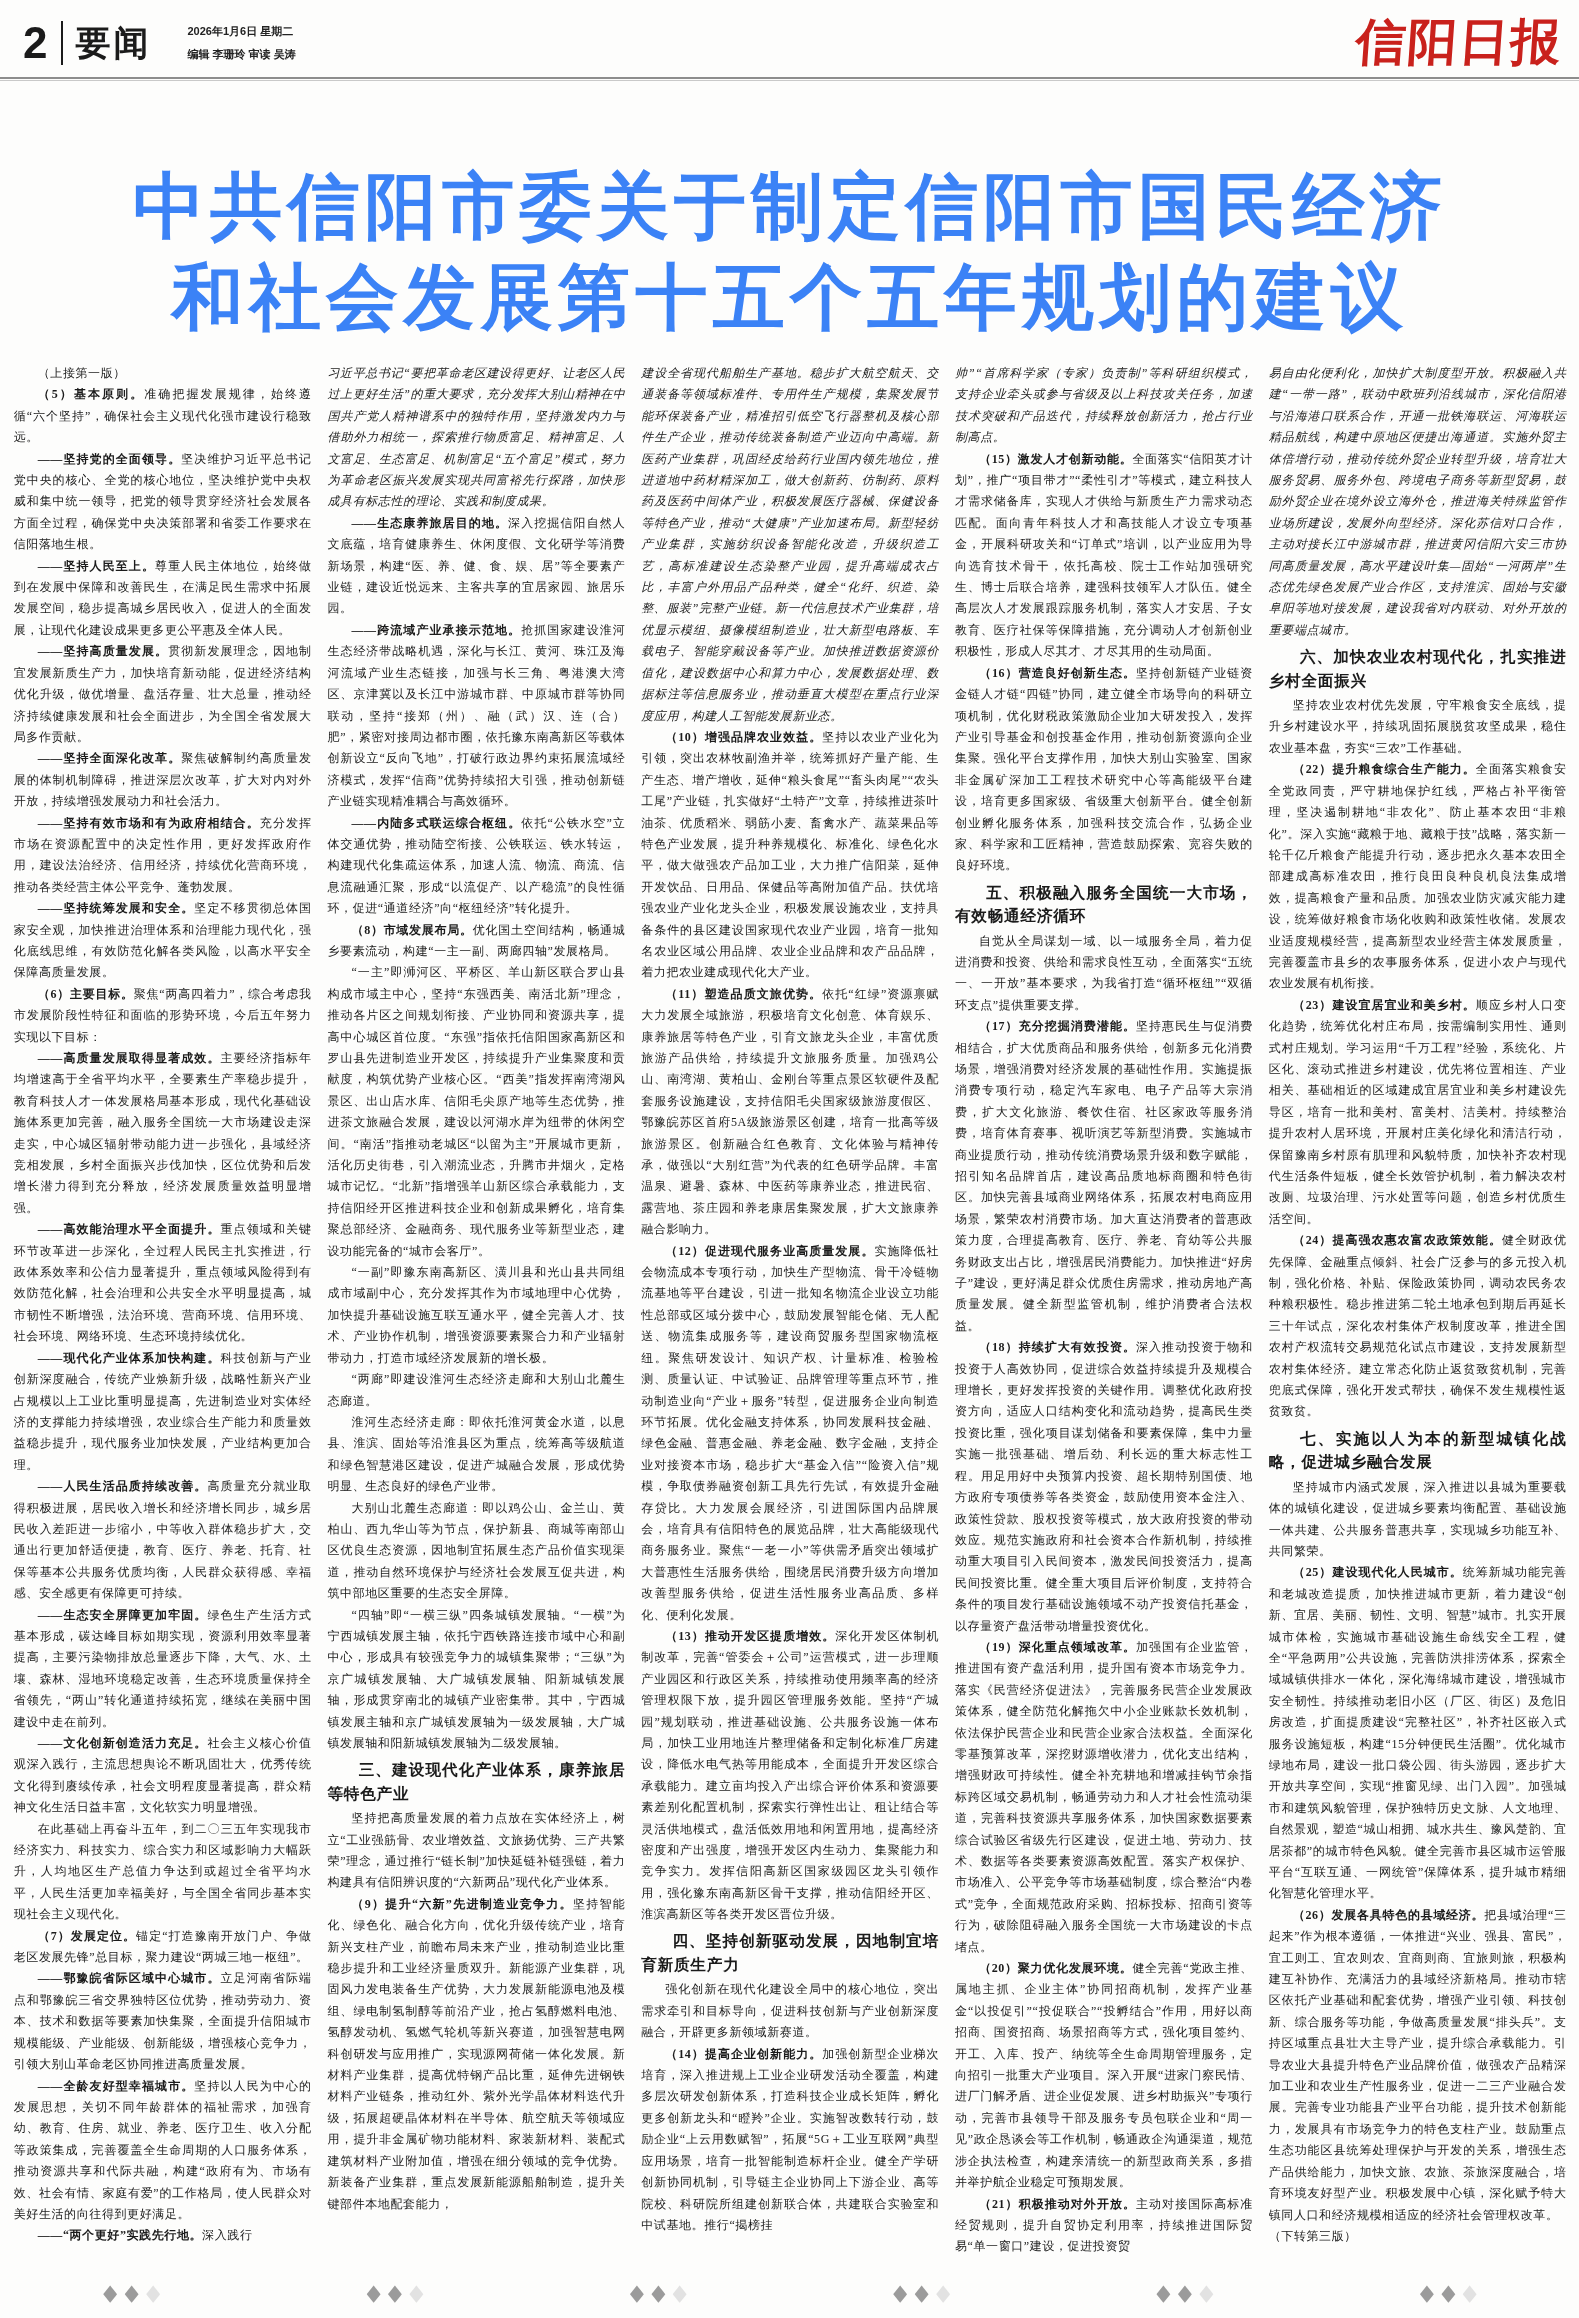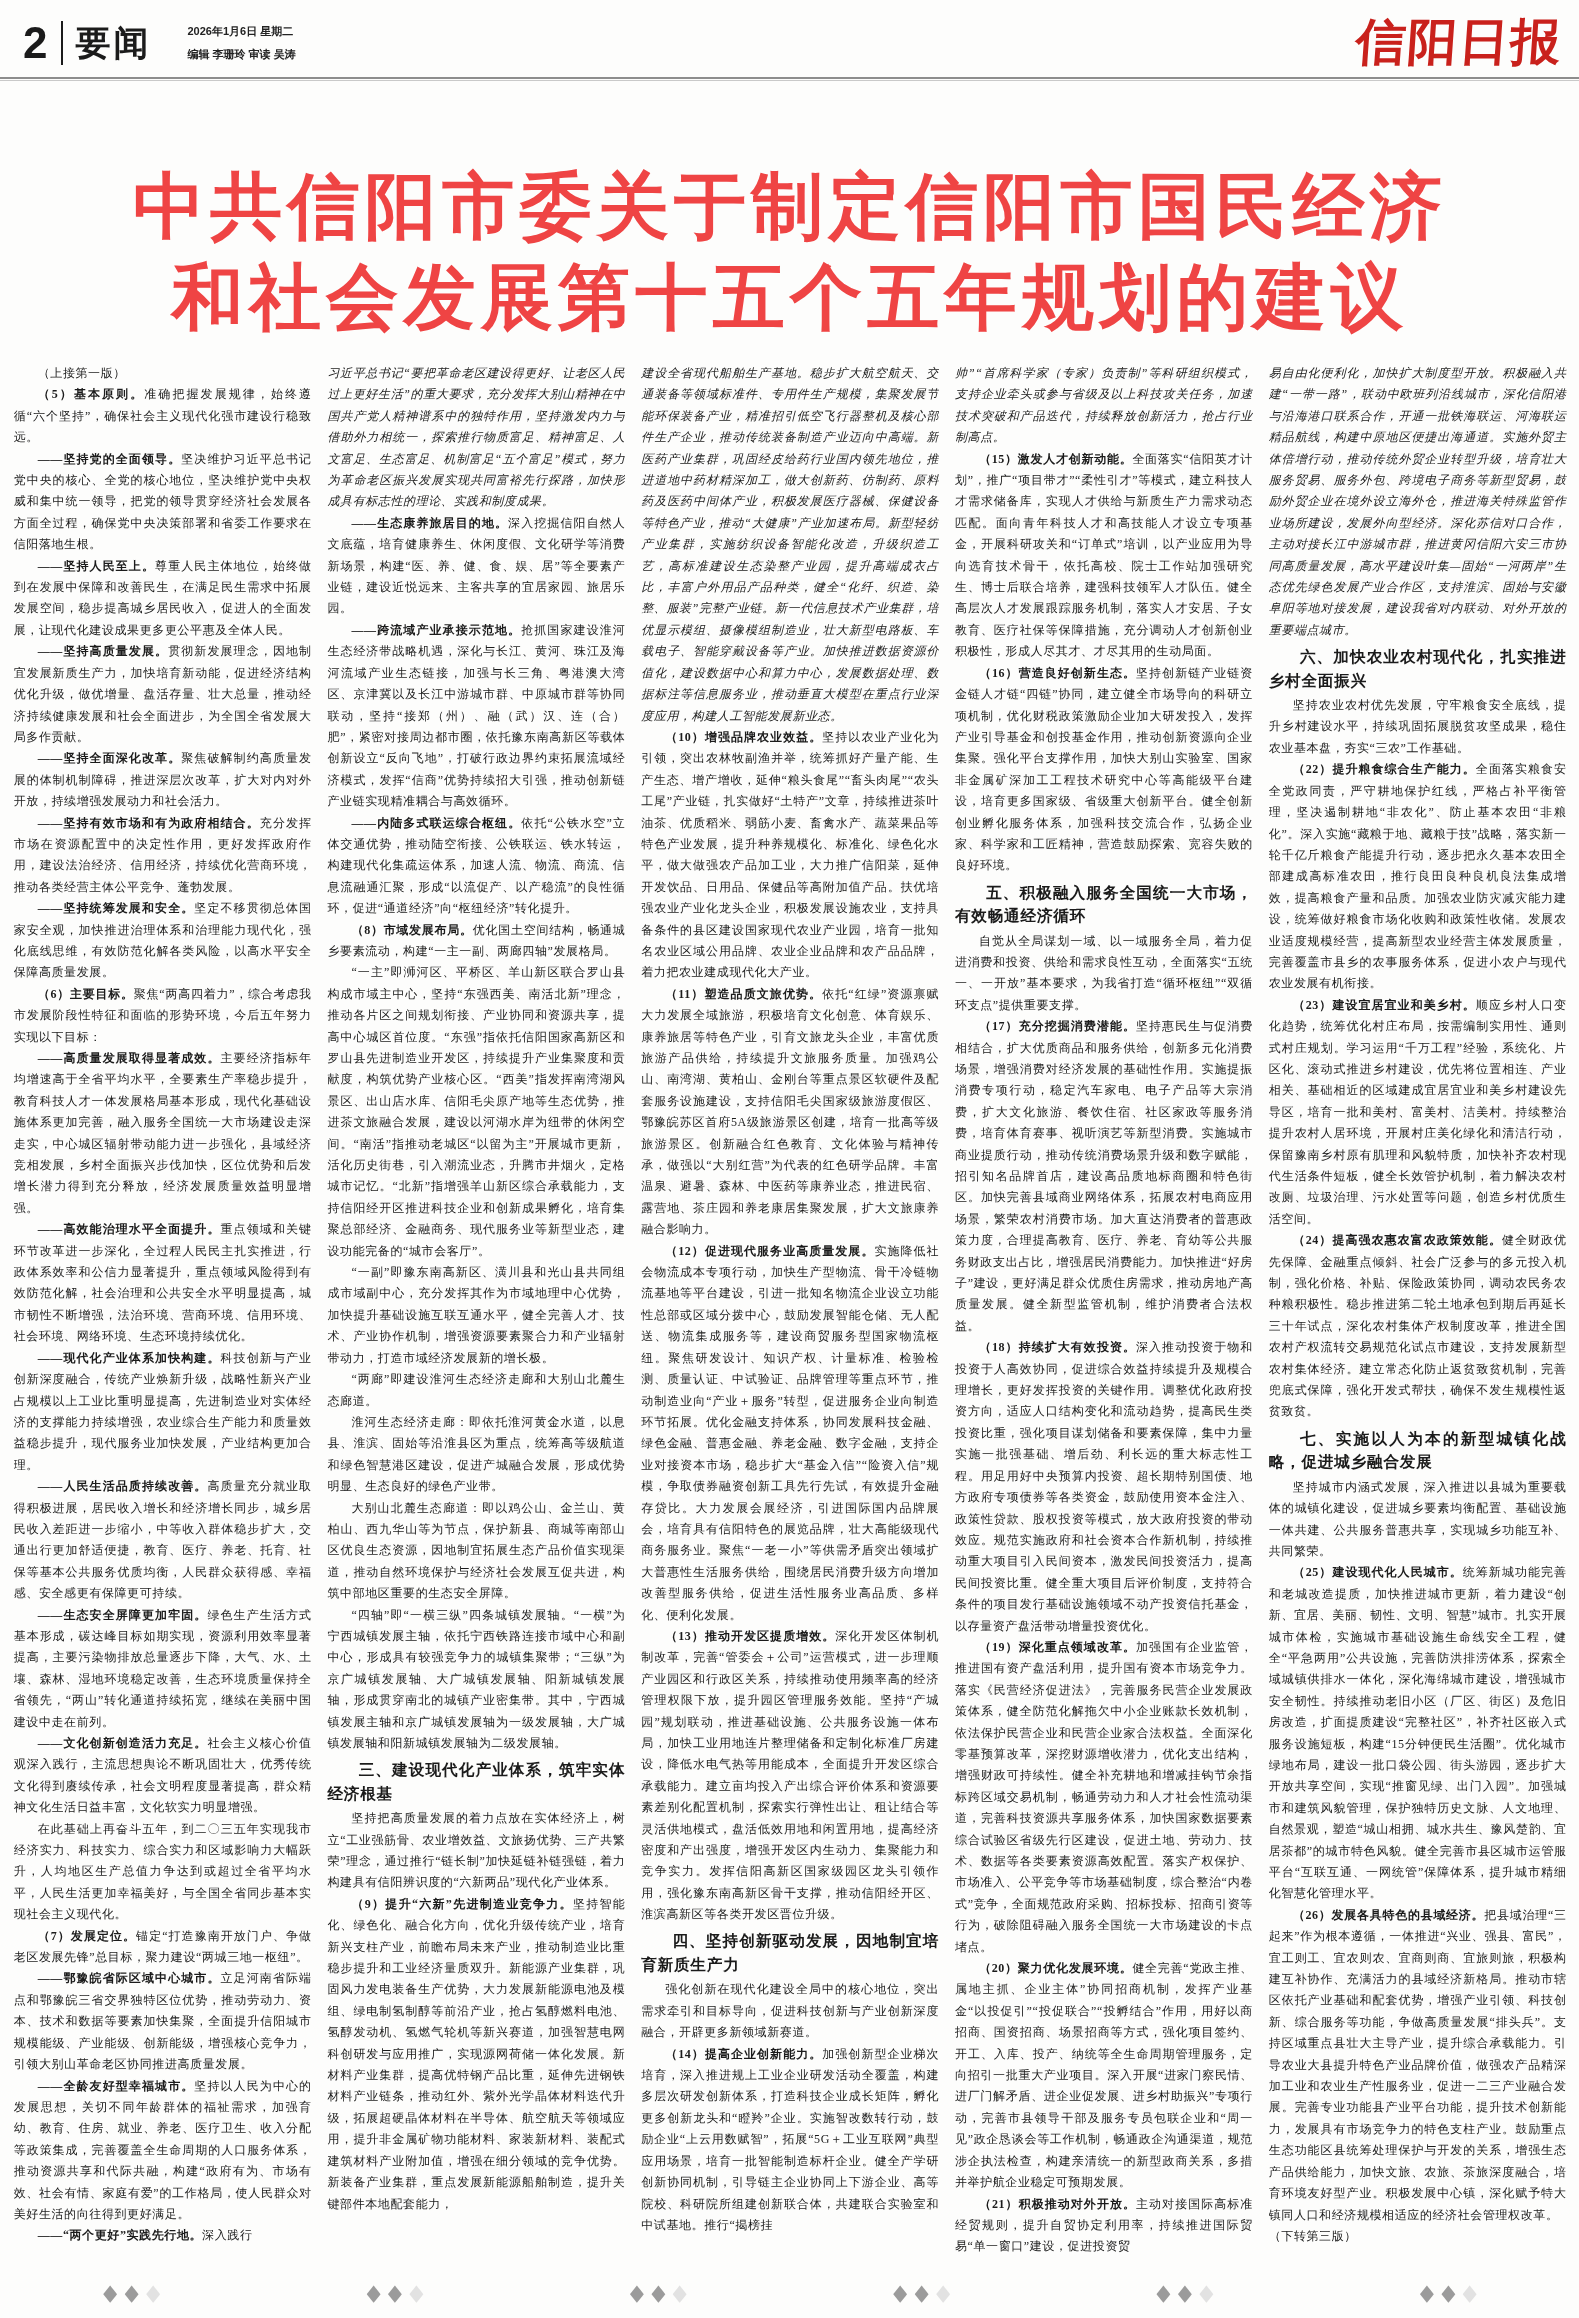--- a/index.html
+++ b/index.html
@@ -21,21 +21,21 @@
     font-size:50px;font-weight:900;line-height:1.1;letter-spacing:1.5px;
     font-family:"Liberation Serif","DejaVu Serif",serif;
     transform:skewX(-4deg);
   }
   .hdr-rule{position:absolute;top:77px;left:0;width:1580px;height:2.3px;background:#8d8d8d;}
   .hdr-rule2{position:absolute;top:80px;left:0;width:1580px;height:0.8px;background:#c9c9c9;}
   
   .headline{
     position:absolute;top:161px;left:0;width:1580px;text-align:center;
     font-family:"Liberation Sans","DejaVu Sans",sans-serif;
-    font-weight:900;font-size:72px;line-height:91px;letter-spacing:5.3px;color:#ef4444;
+    font-weight:900;font-size:72px;line-height:91px;letter-spacing:5.3px;color:#3b82f6;
   }
   .headline div{white-space:nowrap;}
   
   .cols{
     position:absolute;left:13.7px;top:363px;width:1553px;height:1907px;
     display:flex;justify-content:space-between;
   }
   .col{width:298px;height:1907px;overflow:hidden;}
   .col p{
     margin:0;font-size:12px;line-height:21.4px;letter-spacing:0.6px;
@@ -108,21 +108,21 @@
       <p><b>——生态康养旅居目的地。</b>深入挖掘信阳自然人文底蕴，培育健康养生、休闲度假、文化研学等消费新场景，构建“医、养、健、食、娱、居”等全要素产业链，建设近悦远来、主客共享的宜居家园、旅居乐园。</p>
       <p><b>——跨流域产业承接示范地。</b>抢抓国家建设淮河生态经济带战略机遇，深化与长江、黄河、珠江及海河流域产业生态链接，加强与长三角、粤港澳大湾区、京津冀以及长江中游城市群、中原城市群等协同联动，坚持“接郑（州）、融（武）汉、连（合）肥”，紧密对接周边都市圈，依托豫东南高新区等载体创新设立“反向飞地”，打破行政边界约束拓展流域经济模式，发挥“信商”优势持续招大引强，推动创新链产业链实现精准耦合与高效循环。</p>
       <p><b>——内陆多式联运综合枢纽。</b>依托“公铁水空”立体交通优势，推动陆空衔接、公铁联运、铁水转运，构建现代化集疏运体系，加速人流、物流、商流、信息流融通汇聚，形成“以流促产、以产稳流”的良性循环，促进“通道经济”向“枢纽经济”转化提升。</p>
       <p><b>（8）市域发展布局。</b>优化国土空间结构，畅通城乡要素流动，构建“一主一副、两廊四轴”发展格局。</p>
       <p>“一主”即浉河区、平桥区、羊山新区联合罗山县构成市域主中心，坚持“东强西美、南活北新”理念，推动各片区之间规划衔接、产业协同和资源共享，提高中心城区首位度。“东强”指依托信阳国家高新区和罗山县先进制造业开发区，持续提升产业集聚度和贡献度，构筑优势产业核心区。“西美”指发挥南湾湖风景区、出山店水库、信阳毛尖原产地等生态优势，推进茶文旅融合发展，建设以河湖水岸为纽带的休闲空间。“南活”指推动老城区“以留为主”开展城市更新，活化历史街巷，引入潮流业态，升腾市井烟火，定格城市记忆。“北新”指增强羊山新区综合承载能力，支持信阳经开区推进科技企业和创新成果孵化，培育集聚总部经济、金融商务、现代服务业等新型业态，建设功能完备的“城市会客厅”。</p>
       <p>“一副”即豫东南高新区、潢川县和光山县共同组成市域副中心，充分发挥其作为市域地理中心优势，加快提升基础设施互联互通水平，健全完善人才、技术、产业协作机制，增强资源要素聚合力和产业辐射带动力，打造市域经济发展新的增长极。</p>
       <p>“两廊”即建设淮河生态经济走廊和大别山北麓生态廊道。</p>
       <p>淮河生态经济走廊：即依托淮河黄金水道，以息县、淮滨、固始等沿淮县区为重点，统筹高等级航道和绿色智慧港区建设，促进产城融合发展，形成优势明显、生态良好的绿色产业带。</p>
       <p>大别山北麓生态廊道：即以鸡公山、金兰山、黄柏山、西九华山等为节点，保护新县、商城等南部山区优良生态资源，因地制宜拓展生态产品价值实现渠道，推动自然环境保护与经济社会发展互促共进，构筑中部地区重要的生态安全屏障。</p>
       <p>“四轴”即“一横三纵”四条城镇发展轴。“一横”为宁西城镇发展主轴，依托宁西铁路连接市域中心和副中心，形成具有较强竞争力的城镇集聚带；“三纵”为京广城镇发展轴、大广城镇发展轴、阳新城镇发展轴，形成贯穿南北的城镇产业密集带。其中，宁西城镇发展主轴和京广城镇发展轴为一级发展轴，大广城镇发展轴和阳新城镇发展轴为二级发展轴。</p>
-      <h2>三、建设现代化产业体系，筑牢实体经济根基</h2>
+      <h2>三、建设现代化产业体系，康养旅居等特色产业</h2>
       <p>坚持把高质量发展的着力点放在实体经济上，树立“工业强筋骨、农业增效益、文旅扬优势、三产共繁荣”理念，通过推行“链长制”加快延链补链强链，着力构建具有信阳辨识度的“六新两品”现代化产业体系。</p>
       <p><b>（9）提升“六新”先进制造业竞争力。</b>坚持智能化、绿色化、融合化方向，优化升级传统产业，培育新兴支柱产业，前瞻布局未来产业，推动制造业比重稳步提升和工业经济量质双升。新能源产业集群，巩固风力发电装备生产优势，大力发展新能源电池及模组、绿电制氢制醇等前沿产业，抢占氢醇燃料电池、氢醇发动机、氢燃气轮机等新兴赛道，加强智慧电网科创研发与应用推广，实现源网荷储一体化发展。新材料产业集群，提高优特钢产品比重，延伸先进钢铁材料产业链条，推动红外、紫外光学晶体材料迭代升级，拓展超硬晶体材料在半导体、航空航天等领域应用，提升非金属矿物功能材料、家装新材料、装配式建筑材料产业附加值，增强在细分领域的竞争优势。新装备产业集群，重点发展新能源船舶制造，提升关键部件本地配套能力，</p>
     </div>
     <div class="col">
       <p class="cont">建设全省现代船舶生产基地。稳步扩大航空航天、交通装备等领域标准件、专用件生产规模，集聚发展节能环保装备产业，精准招引低空飞行器整机及核心部件生产企业，推动传统装备制造产业迈向中高端。新医药产业集群，巩固经皮给药行业国内领先地位，推进道地中药材精深加工，做大创新药、仿制药、原料药及医药中间体产业，积极发展医疗器械、保健设备等特色产业，推动“大健康”产业加速布局。新型轻纺产业集群，实施纺织设备智能化改造，升级织造工艺，高标准建设生态染整产业园，提升高端成衣占比，丰富户外用品产品种类，健全“化纤、织造、染整、服装”完整产业链。新一代信息技术产业集群，培优显示模组、摄像模组制造业，壮大新型电路板、车载电子、智能穿戴设备等产业。加快推进数据资源价值化，建设数据中心和算力中心，发展数据处理、数据标注等信息服务业，推动垂直大模型在重点行业深度应用，构建人工智能发展新业态。</p>
       <p><b>（10）增强品牌农业效益。</b>坚持以农业产业化为引领，突出农林牧副渔并举，统筹抓好产量产能、生产生态、增产增收，延伸“粮头食尾”“畜头肉尾”“农头工尾”产业链，扎实做好“土特产”文章，持续推进茶叶油茶、优质稻米、弱筋小麦、畜禽水产、蔬菜果品等特色产业发展，提升种养规模化、标准化、绿色化水平，做大做强农产品加工业，大力推广信阳菜，延伸开发饮品、日用品、保健品等高附加值产品。扶优培强农业产业化龙头企业，积极发展设施农业，支持具备条件的县区建设国家现代农业产业园，培育一批知名农业区域公用品牌、农业企业品牌和农产品品牌，着力把农业建成现代化大产业。</p>
       <p><b>（11）塑造品质文旅优势。</b>依托“红绿”资源禀赋大力发展全域旅游，积极培育文化创意、体育娱乐、康养旅居等特色产业，引育文旅龙头企业，丰富优质旅游产品供给，持续提升文旅服务质量。加强鸡公山、南湾湖、黄柏山、金刚台等重点景区软硬件及配套服务设施建设，支持信阳毛尖国家级旅游度假区、鄂豫皖苏区首府5A级旅游景区创建，培育一批高等级旅游景区。创新融合红色教育、文化体验与精神传承，做强以“大别红营”为代表的红色研学品牌。丰富温泉、避暑、森林、中医药等康养业态，推进民宿、露营地、茶庄园和养老康居集聚发展，扩大文旅康养融合影响力。</p>
       <p><b>（12）促进现代服务业高质量发展。</b>实施降低社会物流成本专项行动，加快生产型物流、骨干冷链物流基地等平台建设，引进一批知名物流企业设立功能性总部或区域分拨中心，鼓励发展智能仓储、无人配送、物流集成服务等，建设商贸服务型国家物流枢纽。聚焦研发设计、知识产权、计量标准、检验检测、质量认证、中试验证、品牌管理等重点环节，推动制造业向“产业＋服务”转型，促进服务企业向制造环节拓展。优化金融支持体系，协同发展科技金融、绿色金融、普惠金融、养老金融、数字金融，支持企业对接资本市场，稳步扩大“基金入信”“险资入信”规模，争取债券融资创新工具先行先试，有效提升金融存贷比。大力发展会展经济，引进国际国内品牌展会，培育具有信阳特色的展览品牌，壮大高能级现代商务服务业。聚焦“一老一小”等供需矛盾突出领域扩大普惠性生活服务供给，围绕居民消费升级方向增加改善型服务供给，促进生活性服务业高品质、多样化、便利化发展。</p>
       <p><b>（13）推动开发区提质增效。</b>深化开发区体制机制改革，完善“管委会＋公司”运营模式，进一步理顺产业园区和行政区关系，持续推动使用频率高的经济管理权限下放，提升园区管理服务效能。坚持“产城园”规划联动，推进基础设施、公共服务设施一体布局，加快工业用地连片整理储备和定制化标准厂房建设，降低水电气热等用能成本，全面提升开发区综合承载能力。建立亩均投入产出综合评价体系和资源要素差别化配置机制，探索实行弹性出让、租让结合等灵活供地模式，盘活低效用地和闲置用地，提高经济密度和产出强度，增强开发区内生动力、集聚能力和竞争实力。发挥信阳高新区国家级园区龙头引领作用，强化豫东南高新区骨干支撑，推动信阳经开区、淮滨高新区等各类开发区晋位升级。</p>
       <h2>四、坚持创新驱动发展，因地制宜培育新质生产力</h2>

